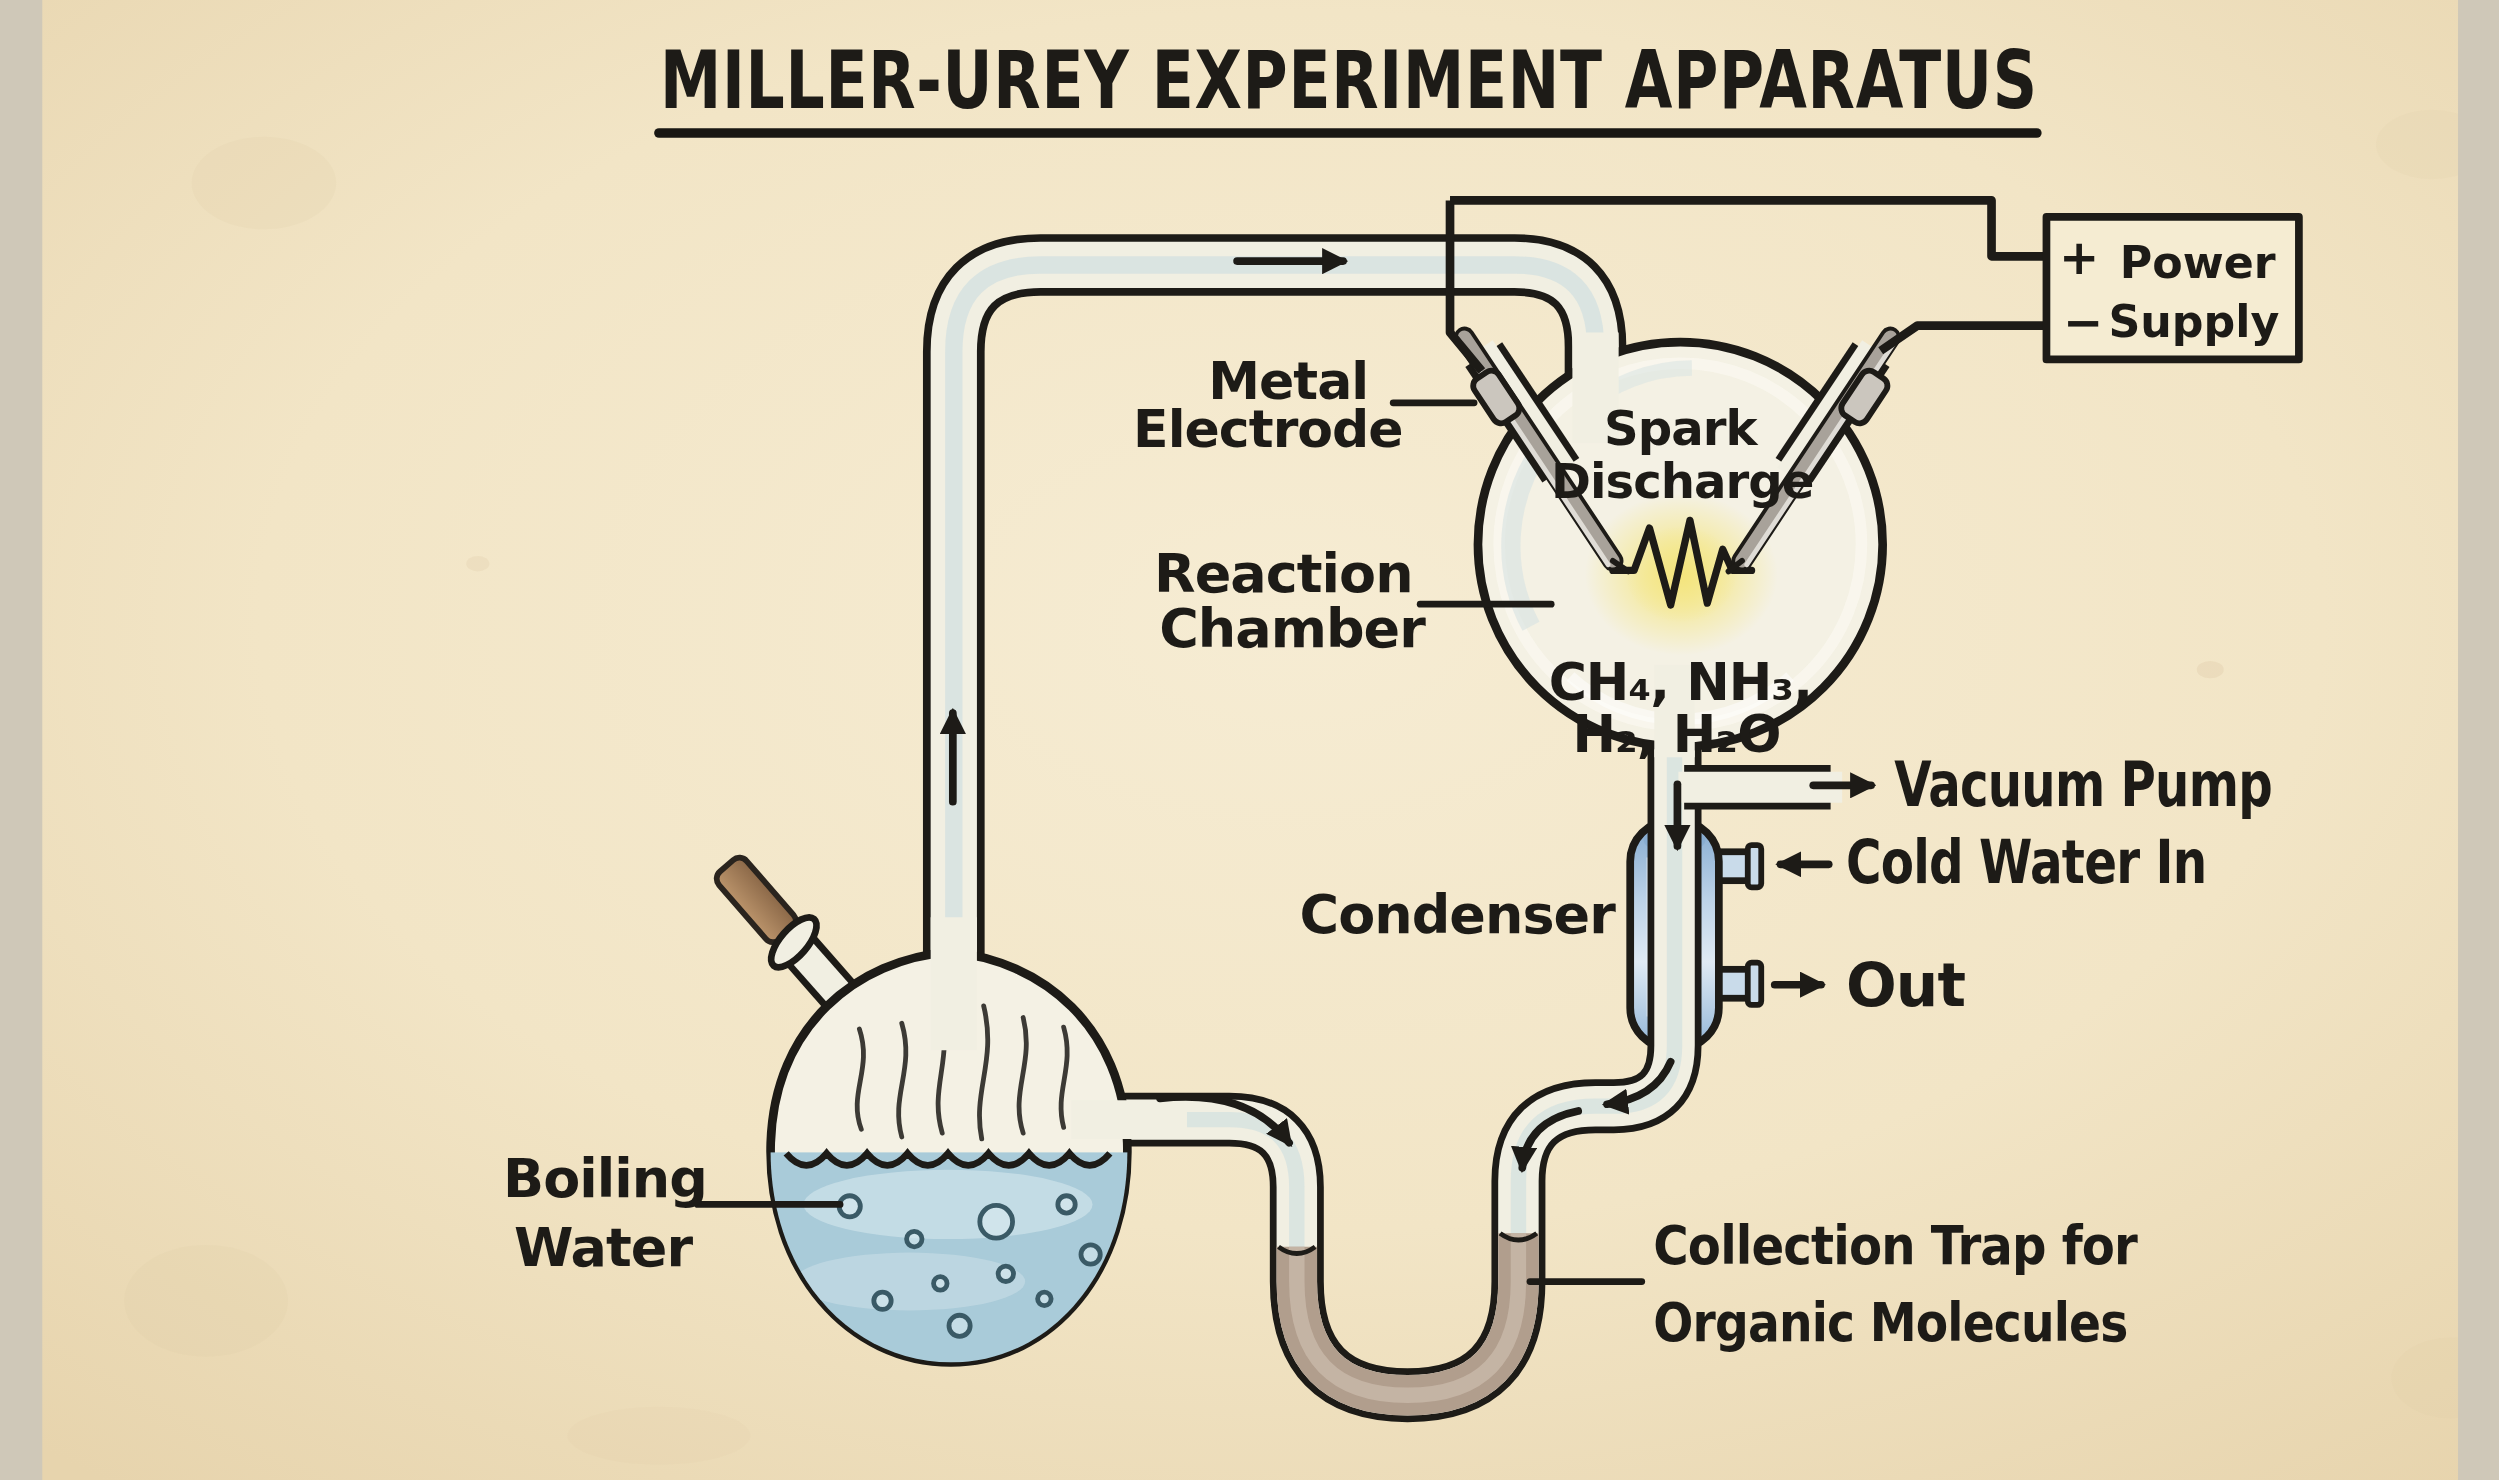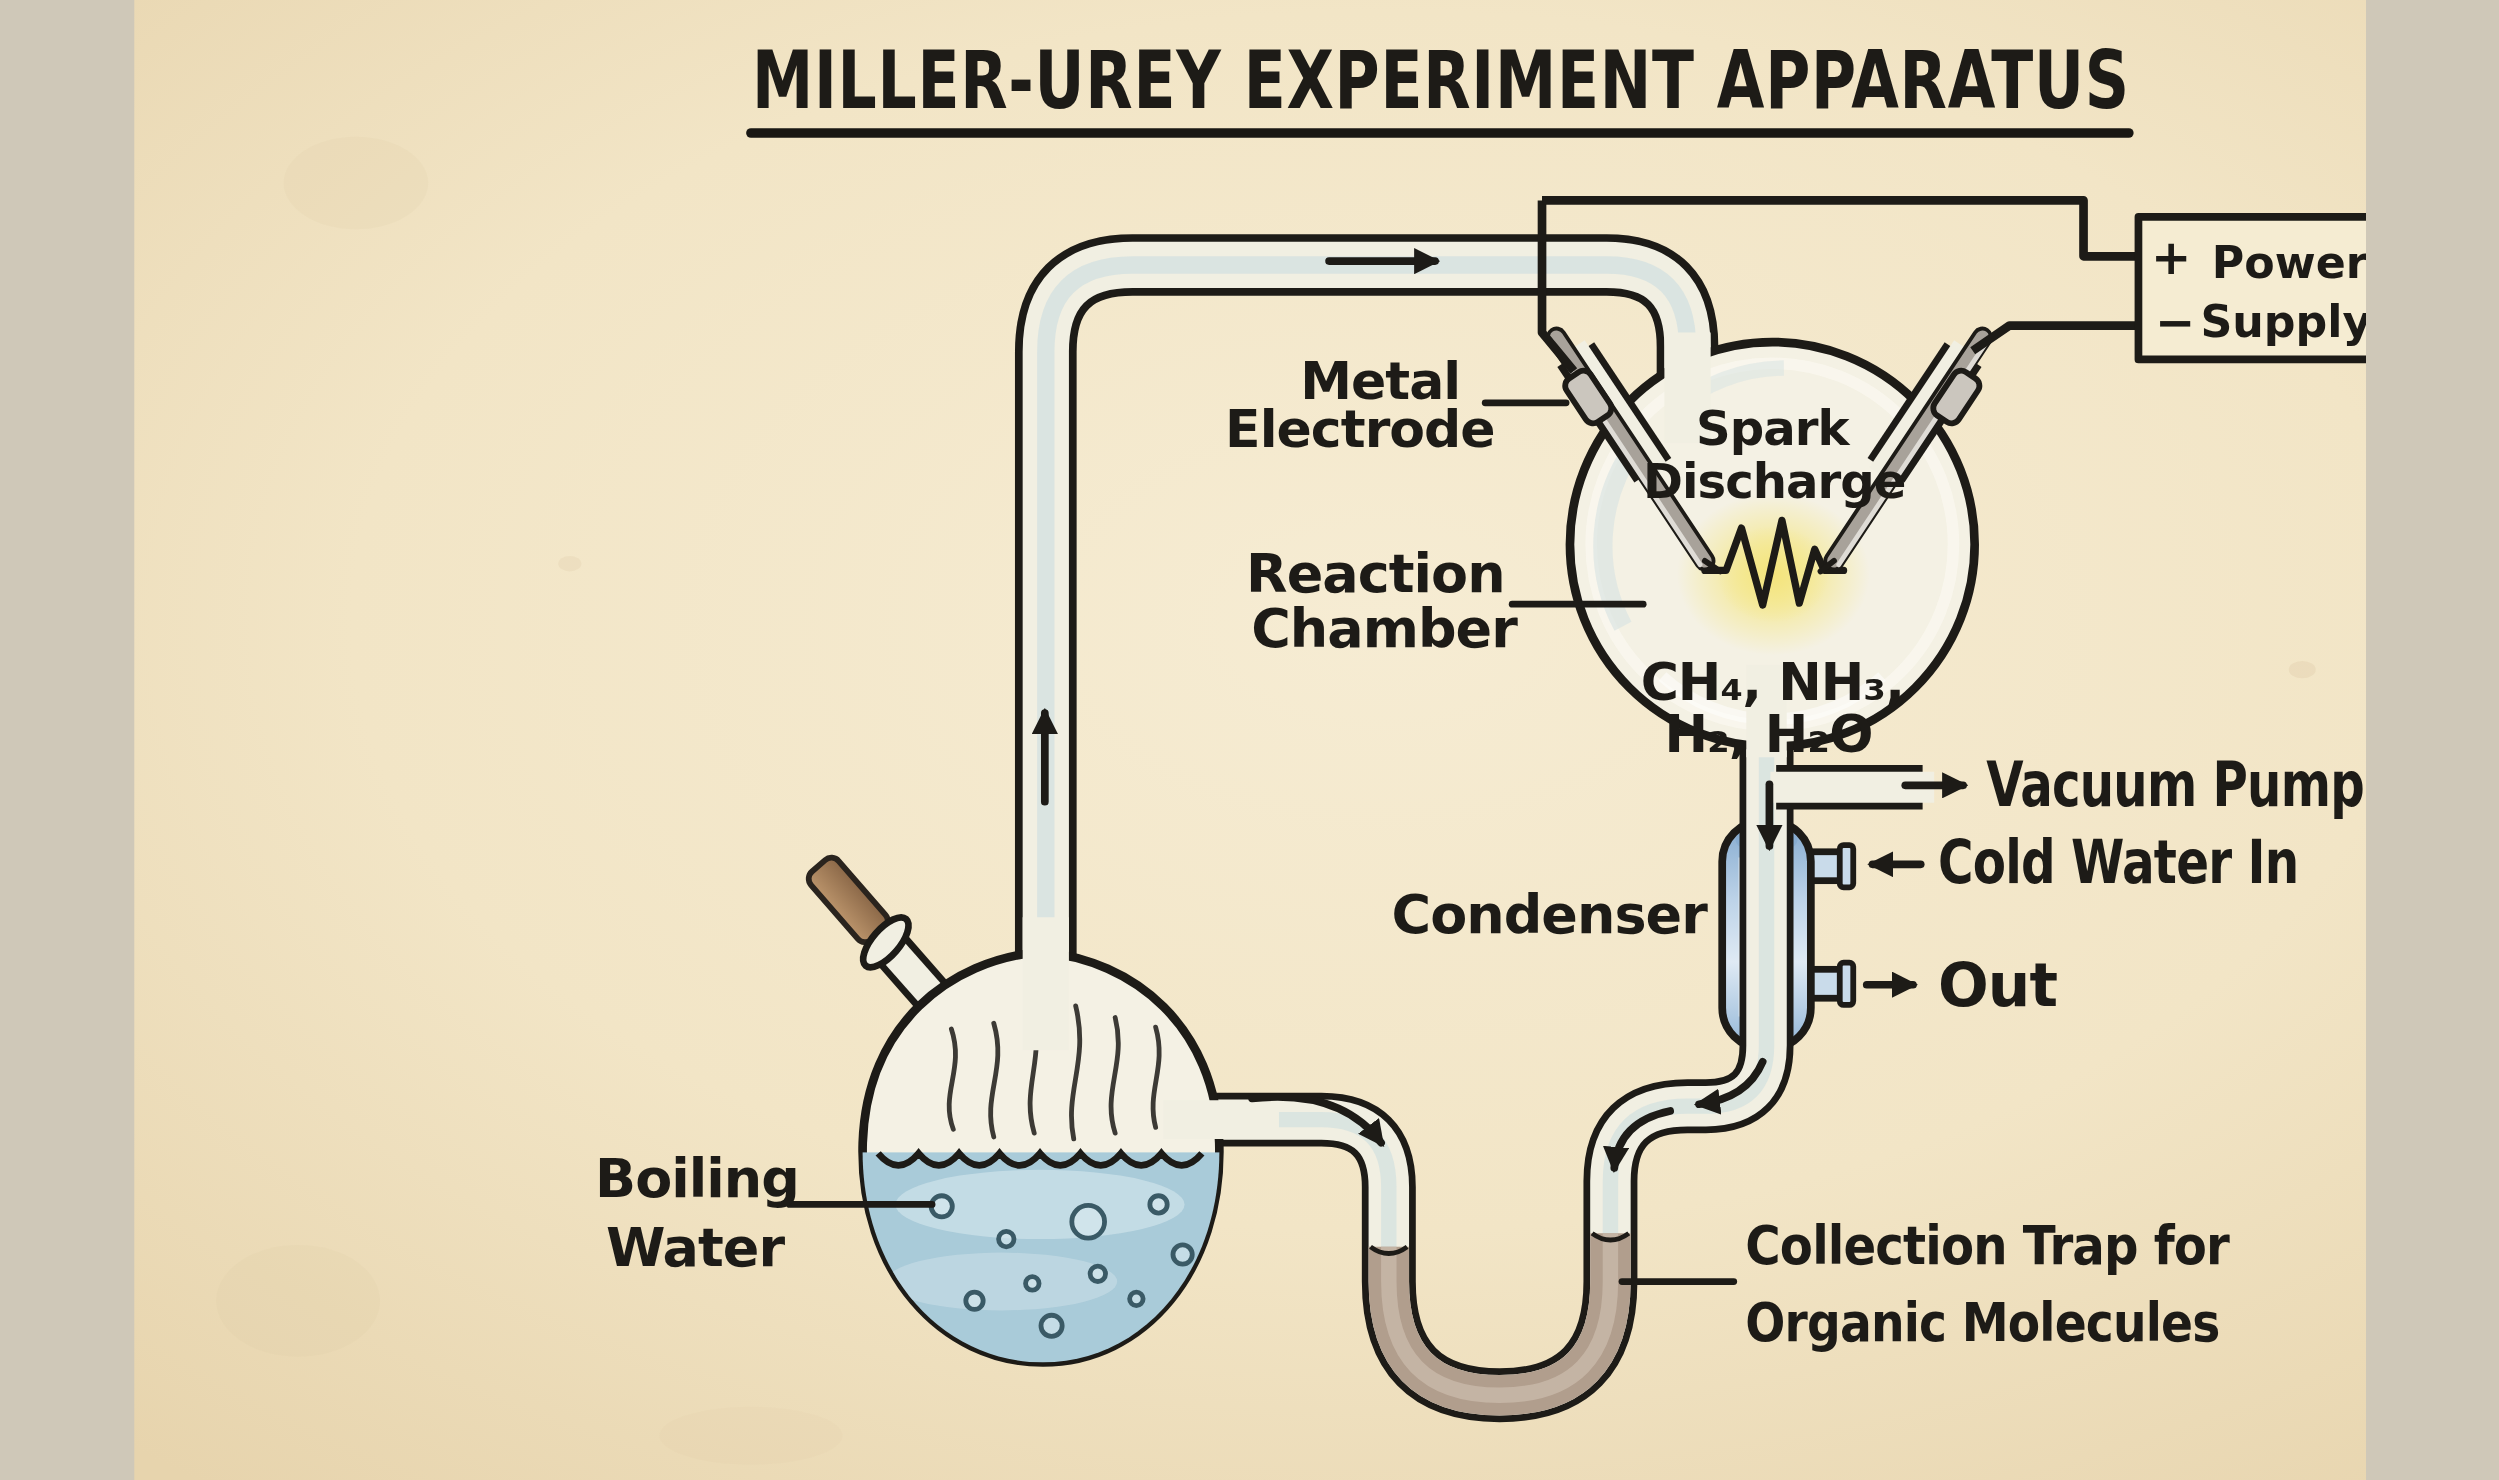--- a/index.html
+++ b/index.html
@@ -1,16 +1,16 @@
 <!DOCTYPE html>
 <html><head>
 <meta charset="utf-8">
 <style>
   html,body{margin:0;padding:0;background:#cfc8b8;}
-  .stage{width:2232px;height:1480px;position:relative;overflow:hidden;margin:0 auto;}
+  .stage{width:2416px;height:1480px;position:relative;overflow:hidden;margin:0 auto;}
   svg{display:block;}
   text{font-family:"DejaVu Sans","Liberation Sans",sans-serif;fill:#1d1b17;}
   .title-text{font-weight:700;letter-spacing:1px;}
   .lbl{font-weight:700;letter-spacing:-1px;}
   .ps-text{font-weight:700;}
 </style>
 </head>
 <body>
 
 <div class="stage">

